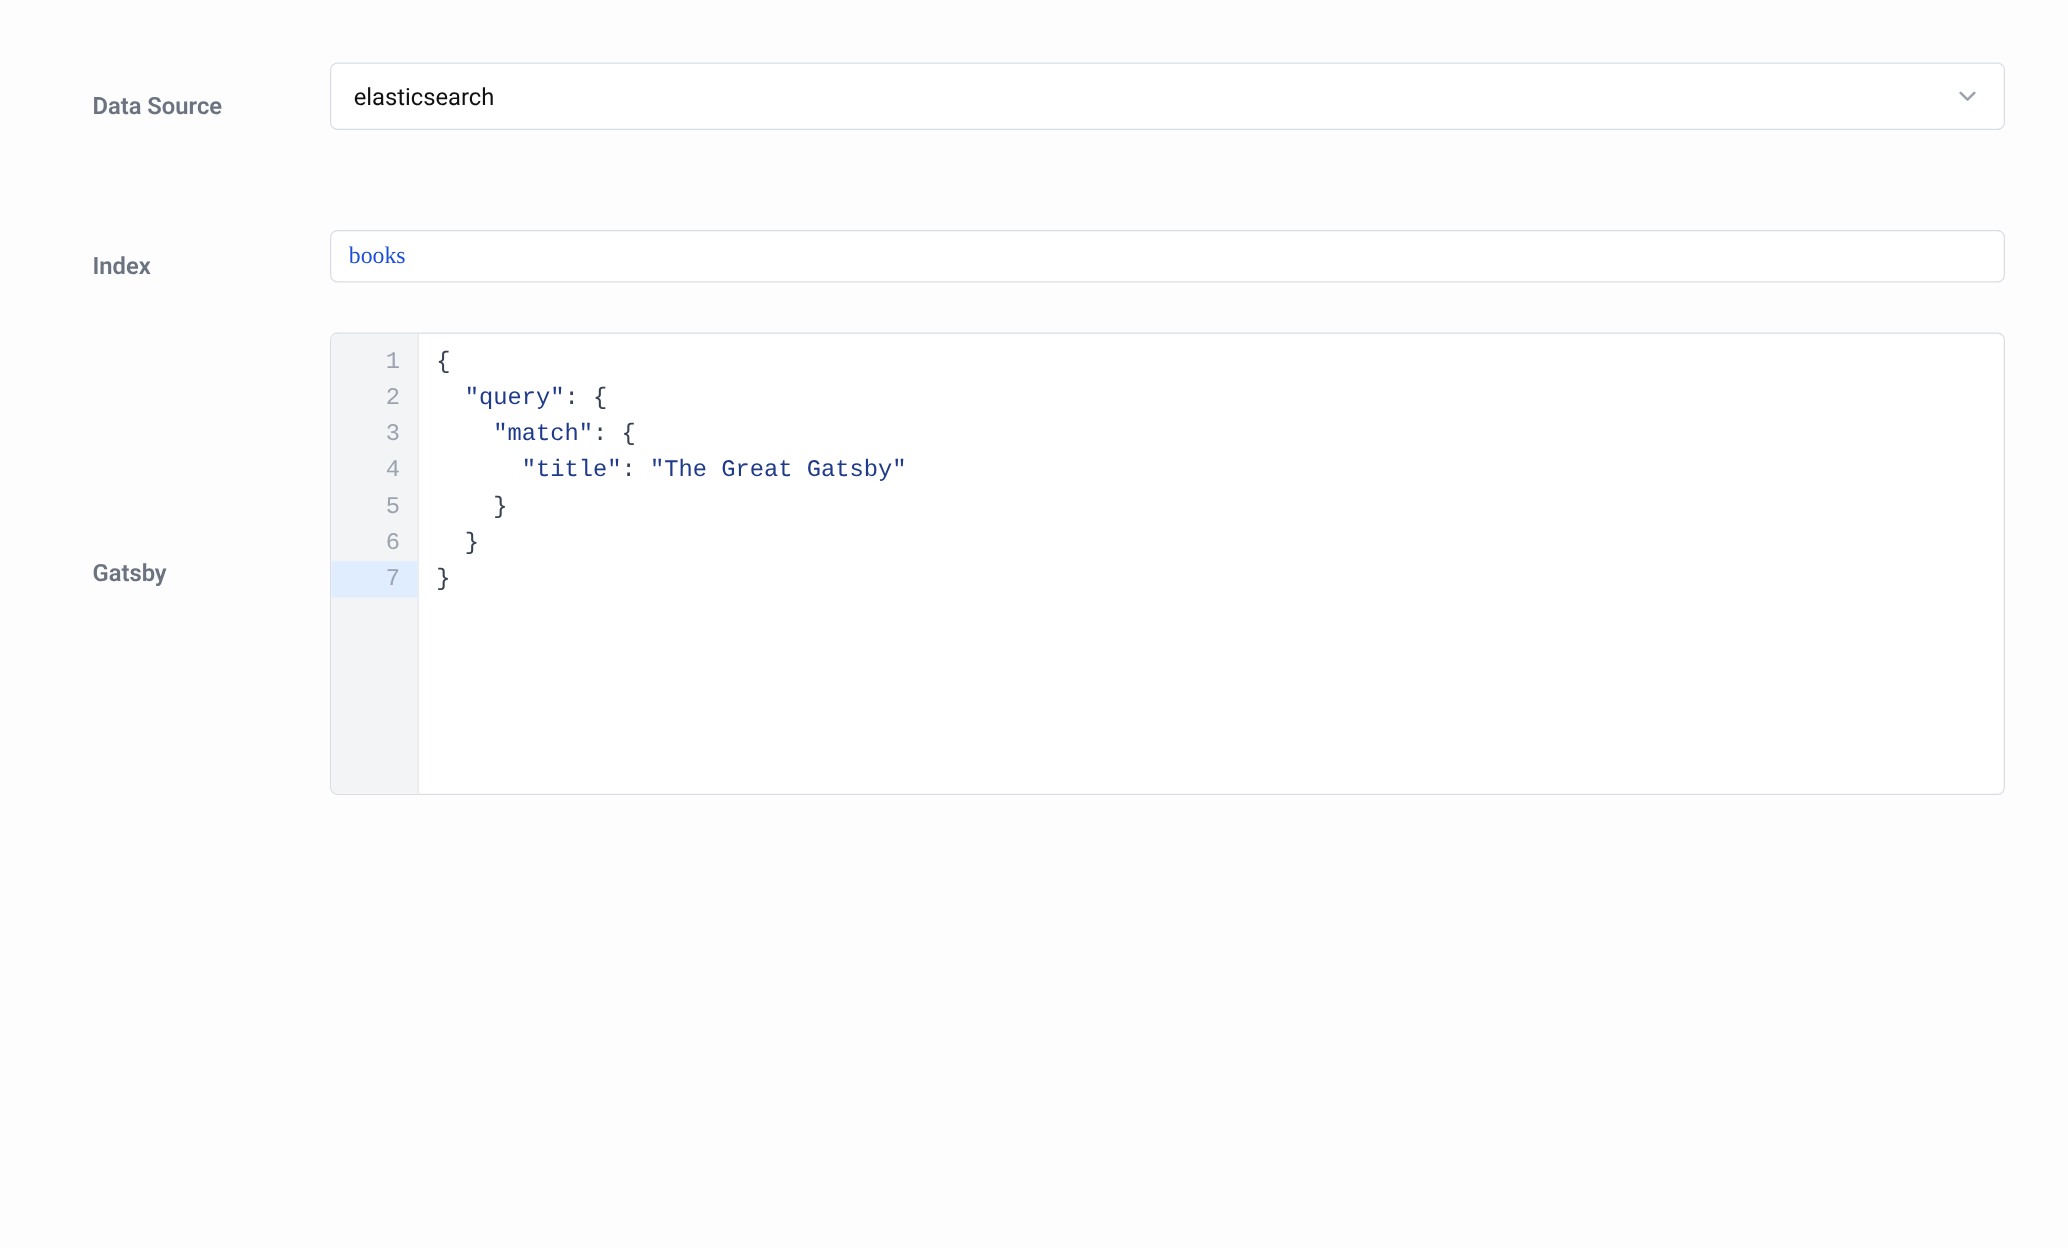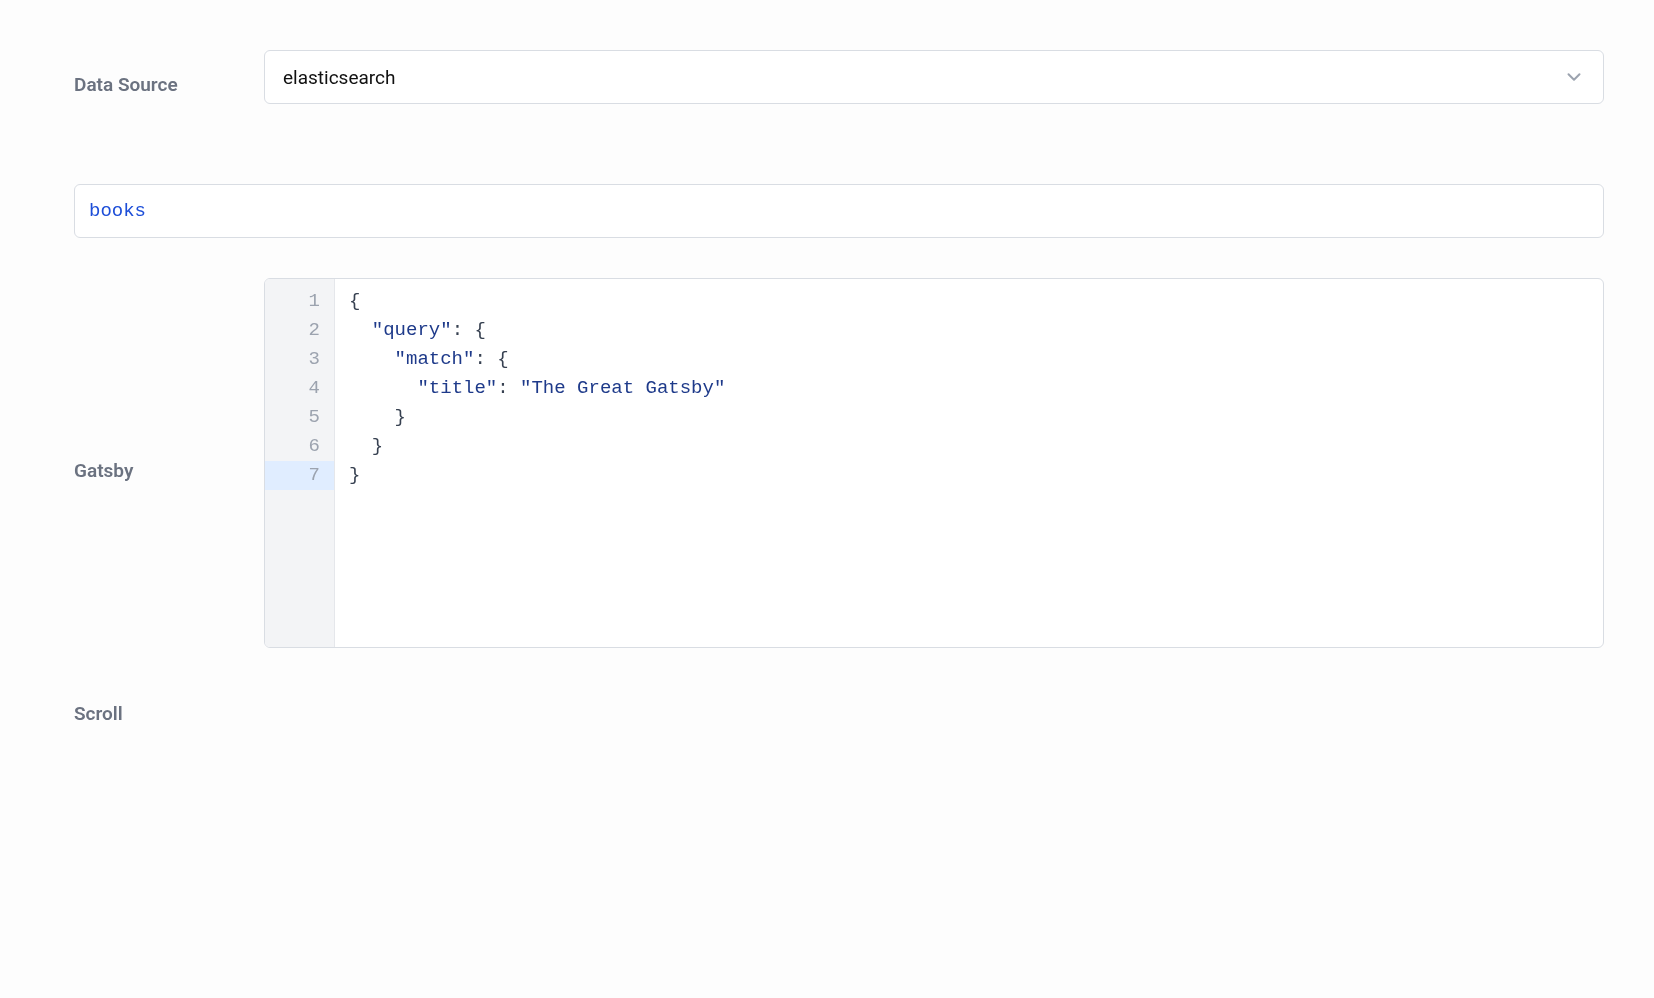--- a/index.html
+++ b/index.html
@@ -52,26 +52,26 @@
   .chevron {
     width: 22px;
     height: 22px;
     display: flex;
     align-items: center;
     justify-content: center;
   }
   .chevron svg { stroke: #9ca3af; }
   .text-input {
     width: 100%;
-    height: 54px;
+    height: 42px;
     border: 1px solid #d9dde3;
     border-radius: 6px;
     background: #ffffff;
     padding: 0 14px;
-    font-family: Liberation Mono, monospace;
+    font-family: Liberation Serif, serif;
     font-size: 19px;
     color: #1d4ed8;
     outline: none;
   }
   .code-editor {
     width: 100%;
     height: 370px;
     border: 1px solid #d9dde3;
     border-radius: 6px;
     background: #ffffff;
@@ -122,20 +122,23 @@
           <svg width="22" height="22" viewBox="0 0 24 24" fill="none" stroke-width="2.2" stroke-linecap="round" stroke-linejoin="round">
               <polyline points="6 9 12 15 18 9"></polyline>
             </svg>
         </span>
       </div>
     </div>
   </div>
 
 
   <div class="row tight">
+    <div class="label-col">
+      <span class="label">Index</span>
+    </div>
     <div class="input-col">
       <input type="text" class="text-input" value="books" style="">
     </div>
   </div>
 
   <div class="row tight">
     <div class="label-col">
       <span class="label">Gatsby</span>
     </div>
     <div class="input-col">
@@ -154,18 +157,15 @@
 <span class="punct">    </span><span class="key">"match"</span><span class="punct">: {</span>
 <span class="punct">      </span><span class="key">"title"</span><span class="punct">: </span><span class="str">"The Great Gatsby"</span>
 <span class="punct">    }</span>
 <span class="punct">  }</span>
 <span class="punct">}</span></div>
       </div>
     </div>
   </div>
 
   <div class="row tight">
-    <div class="label-col">
-      <span class="label">Scroll</span>
-    </div>
   </div>
 
 </div>
 
 </body></html>

